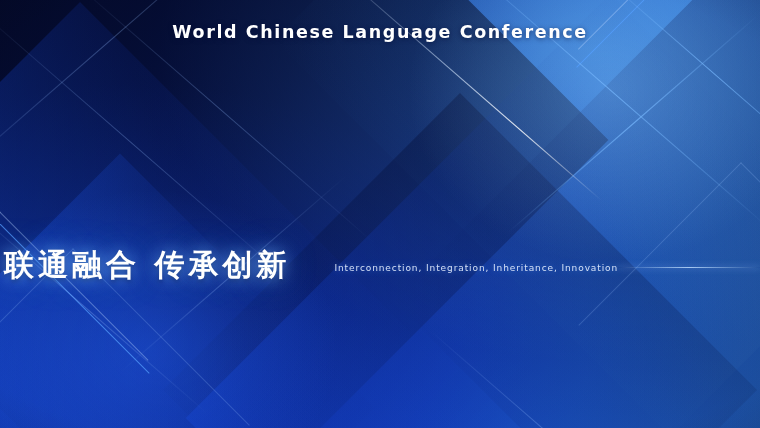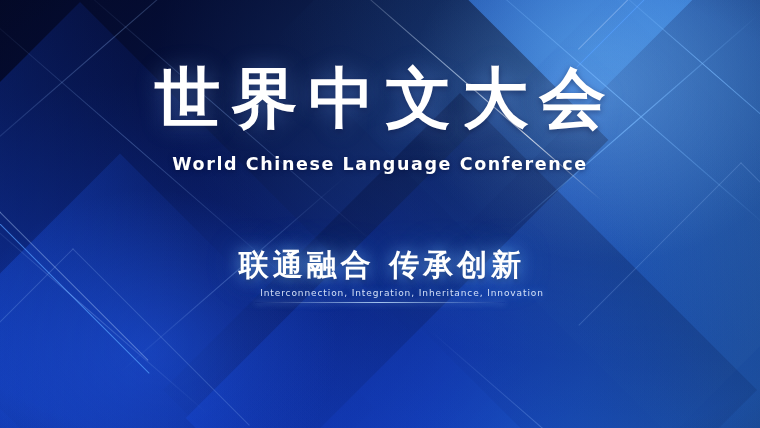--- a/index.html
+++ b/index.html
@@ -130,21 +130,21 @@
     color:#ffffff;
     letter-spacing:1.6px;
     white-space:nowrap;
     text-shadow:0 1px 5px rgba(0,12,54,0.60);
   }
 
   .tagline-wrap {
     position:absolute;
     left:0; right:0;
     top:248px;
-    display:flex; flex-direction:column; align-items:center;
+    display:flex; flex-direction:row; align-items:center;
   }
 
   .tagline {
     font-family:"DejaVu Sans", sans-serif;
     font-size:30px;
     font-weight:700;
     color:#ffffff;
     letter-spacing:4px;
     text-indent:4px;
     white-space:nowrap;
@@ -206,21 +206,20 @@
     <div class="stroke d" style="left:-90px;  top:214px; width:520px; transform:rotate(-41deg);"></div>
     <div class="stroke b" style="left:508px;  top:232px; width:330px; transform:rotate(-41deg);"></div>
     <div class="stroke d" style="left:430px;  top:330px; width:300px; transform:rotate(41deg);"></div>
     <div class="stroke d" style="left:120px;  top:372px; width:300px; transform:rotate(-41deg);"></div>
 
     <div class="vignette"></div>
   </div>
 
   <div class="content">
 
-    <div class="title">世界中文大会</div>
 
     <div class="subtitle">World Chinese Language Conference</div>
 
     <div class="tagline-wrap">
       <div class="tagline">联通融合  传承创新</div>
       <div class="tagline-en">Interconnection, Integration, Inheritance, Innovation</div>
       <div class="tagline-rule"></div>
     </div>
 
   </div>

